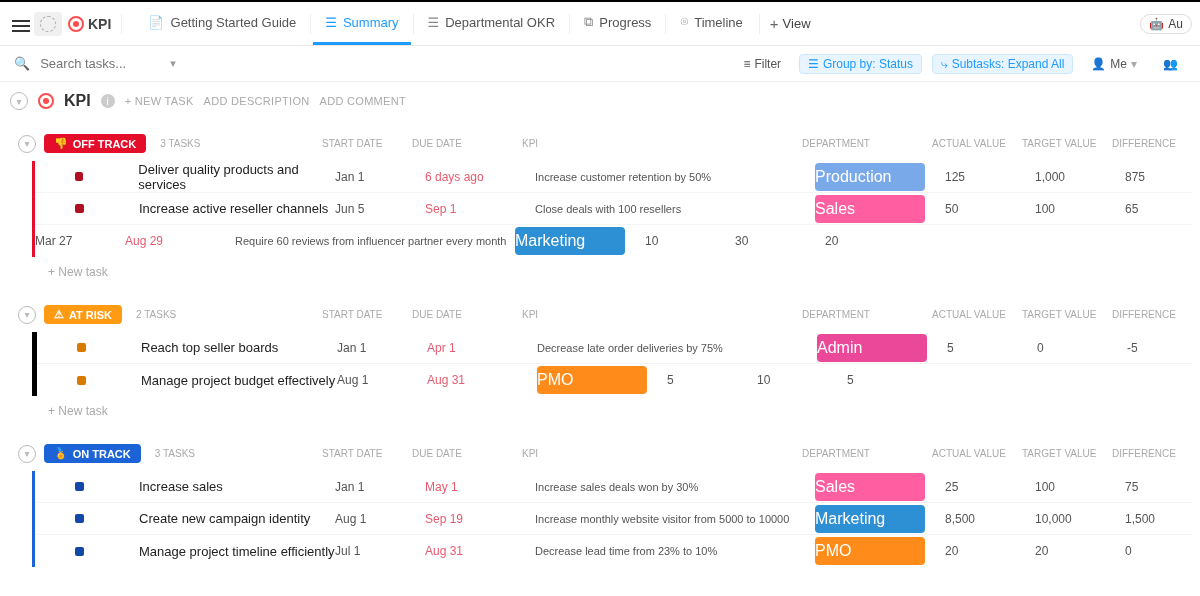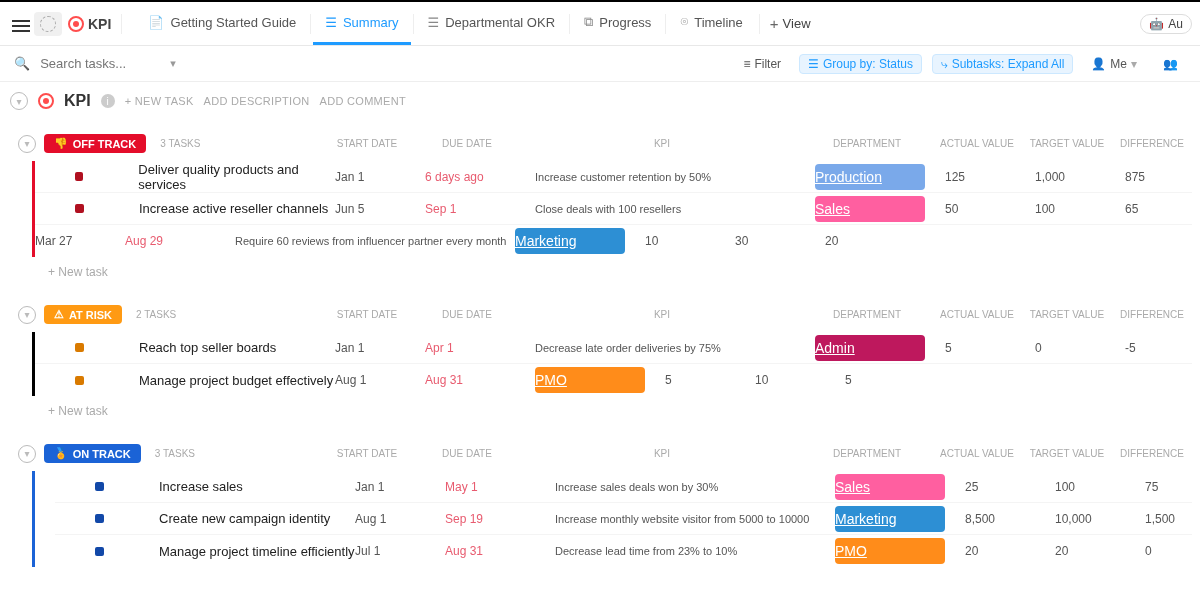--- a/index.html
+++ b/index.html
@@ -40,38 +40,38 @@
 .sub-link { font-size:11px; color:#aaa; cursor:pointer; letter-spacing:0.3px; }
 
 .content { padding: 14px 8px 0 8px; }
 .group { margin-bottom: 22px; }
 .group-head { display:flex; align-items:center; padding: 4px 0 8px 10px; }
 .status-pill { display:flex; align-items:center; gap:5px; padding:3px 10px; border-radius:4px; color:#fff; font-size:11px; font-weight:700; cursor:pointer; }
 .pill-icon { font-size:11px; }
 .tasks-count { margin-left:14px; font-size:10px; color:#aaa; }
 
 .cols { display:flex; }
-.col { font-size:10px; color:#aaa; text-align:center; font-weight:500; }
+.col { font-size:10px; color:#aaa; font-weight:500; }
 .c-start { flex:0 0 90px; }
 .c-due { flex:0 0 110px; }
 .c-kpi { flex:0 0 280px; }
 .c-dept { flex:0 0 130px; }
 .c-av { flex:0 0 90px; }
 .c-tv { flex:0 0 90px; }
 .c-diff { flex:0 0 80px; }
 
 .row { display:flex; align-items:center; min-height:32px; border-bottom:1px solid #f4f4f4; cursor:pointer; }
 .row:last-of-type { border-bottom:0; }
 .row-left { flex:0 0 300px; display:flex; align-items:center; gap:10px; padding-left:40px; }
 .dot { width:9px; height:9px; border-radius:2px; }
 .task-name { font-size:13px; color:#222;margin-left:45px; }
 .cell { text-align:left; font-size:12px; color:#555; }
 .cell.kpi { font-size:11px; }
 .overdue { color:#e85b6f; }
-.dept-badge { display:inline-block; padding:5px 0; width:110px; border-radius:4px; color:#fff; font-size:14px; font-weight:500;text-decoration:underline; }
+.dept-badge { display:inline-block; padding:5px 0; width:110px; border-radius:4px; color:#fff; font-size:16px; font-weight:500; }
 .newtask { padding:8px 0 0 40px; font-size:12px; color:#aaa; cursor:pointer; }
 
 .dashed { width:16px; height:16px; border:1.5px dashed #aaa; border-radius:50%; }
 </style>
 </head>
 <body>
 
 <div class="top-border"></div>
 
 <div class="header">
@@ -234,30 +234,30 @@
       <div class="cols" style="flex:0 0 870px;">
         <div class="col c-start">START DATE</div>
         <div class="col c-due">DUE DATE</div>
         <div class="col c-kpi">KPI</div>
         <div class="col c-dept">DEPARTMENT</div>
         <div class="col c-av">ACTUAL VALUE</div>
         <div class="col c-tv">TARGET VALUE</div>
         <div class="col c-diff">DIFFERENCE</div>
       </div>
     </div>
-      <div style="border-left:3px solid #000000;margin-left:24px;">
+      <div style="border-left:5px solid #000000;margin-left:24px;">
       <div class="row">
         <div class="row-left">
           <span class="dot" style="background:#d97a00"></span>
           <span class="task-name">Reach top seller boards</span>
         </div>
         <div class="cell c-start">Jan 1</div>
         <div class="cell c-due overdue">Apr 1</div>
         <div class="cell c-kpi kpi">Decrease late order deliveries by 75%</div>
-        <div class="cell c-dept"><span class="dept-badge" style="background:#be185d">Admin</span></div>
+        <div class="cell c-dept"><span class="dept-badge" style="background:#ec4899">Admin</span></div>
         <div class="cell c-av">5</div>
         <div class="cell c-tv">0</div>
         <div class="cell c-diff">-5</div>
       </div>
       <div class="row">
         <div class="row-left">
           <span class="dot" style="background:#d97a00"></span>
           <span class="task-name">Manage project budget effectively</span>
         </div>
         <div class="cell c-start">Aug 1</div>
@@ -282,21 +282,21 @@
       <div class="cols" style="flex:0 0 870px;">
         <div class="col c-start">START DATE</div>
         <div class="col c-due">DUE DATE</div>
         <div class="col c-kpi">KPI</div>
         <div class="col c-dept">DEPARTMENT</div>
         <div class="col c-av">ACTUAL VALUE</div>
         <div class="col c-tv">TARGET VALUE</div>
         <div class="col c-diff">DIFFERENCE</div>
       </div>
     </div>
-      <div style="border-left:3px solid #1b63d6;margin-left:24px;padding-left:20px;">
+      <div style="border-left:3px solid #1b63d6;margin-left:24px;">
       <div class="row">
         <div class="row-left">
           <span class="dot" style="background:#1248a8"></span>
           <span class="task-name">Increase sales</span>
         </div>
         <div class="cell c-start">Jan 1</div>
         <div class="cell c-due overdue">May 1</div>
         <div class="cell c-kpi kpi">Increase sales deals won by 30%</div>
         <div class="cell c-dept"><span class="dept-badge" style="background:#ff5fa0">Sales</span></div>
         <div class="cell c-av">25</div>

